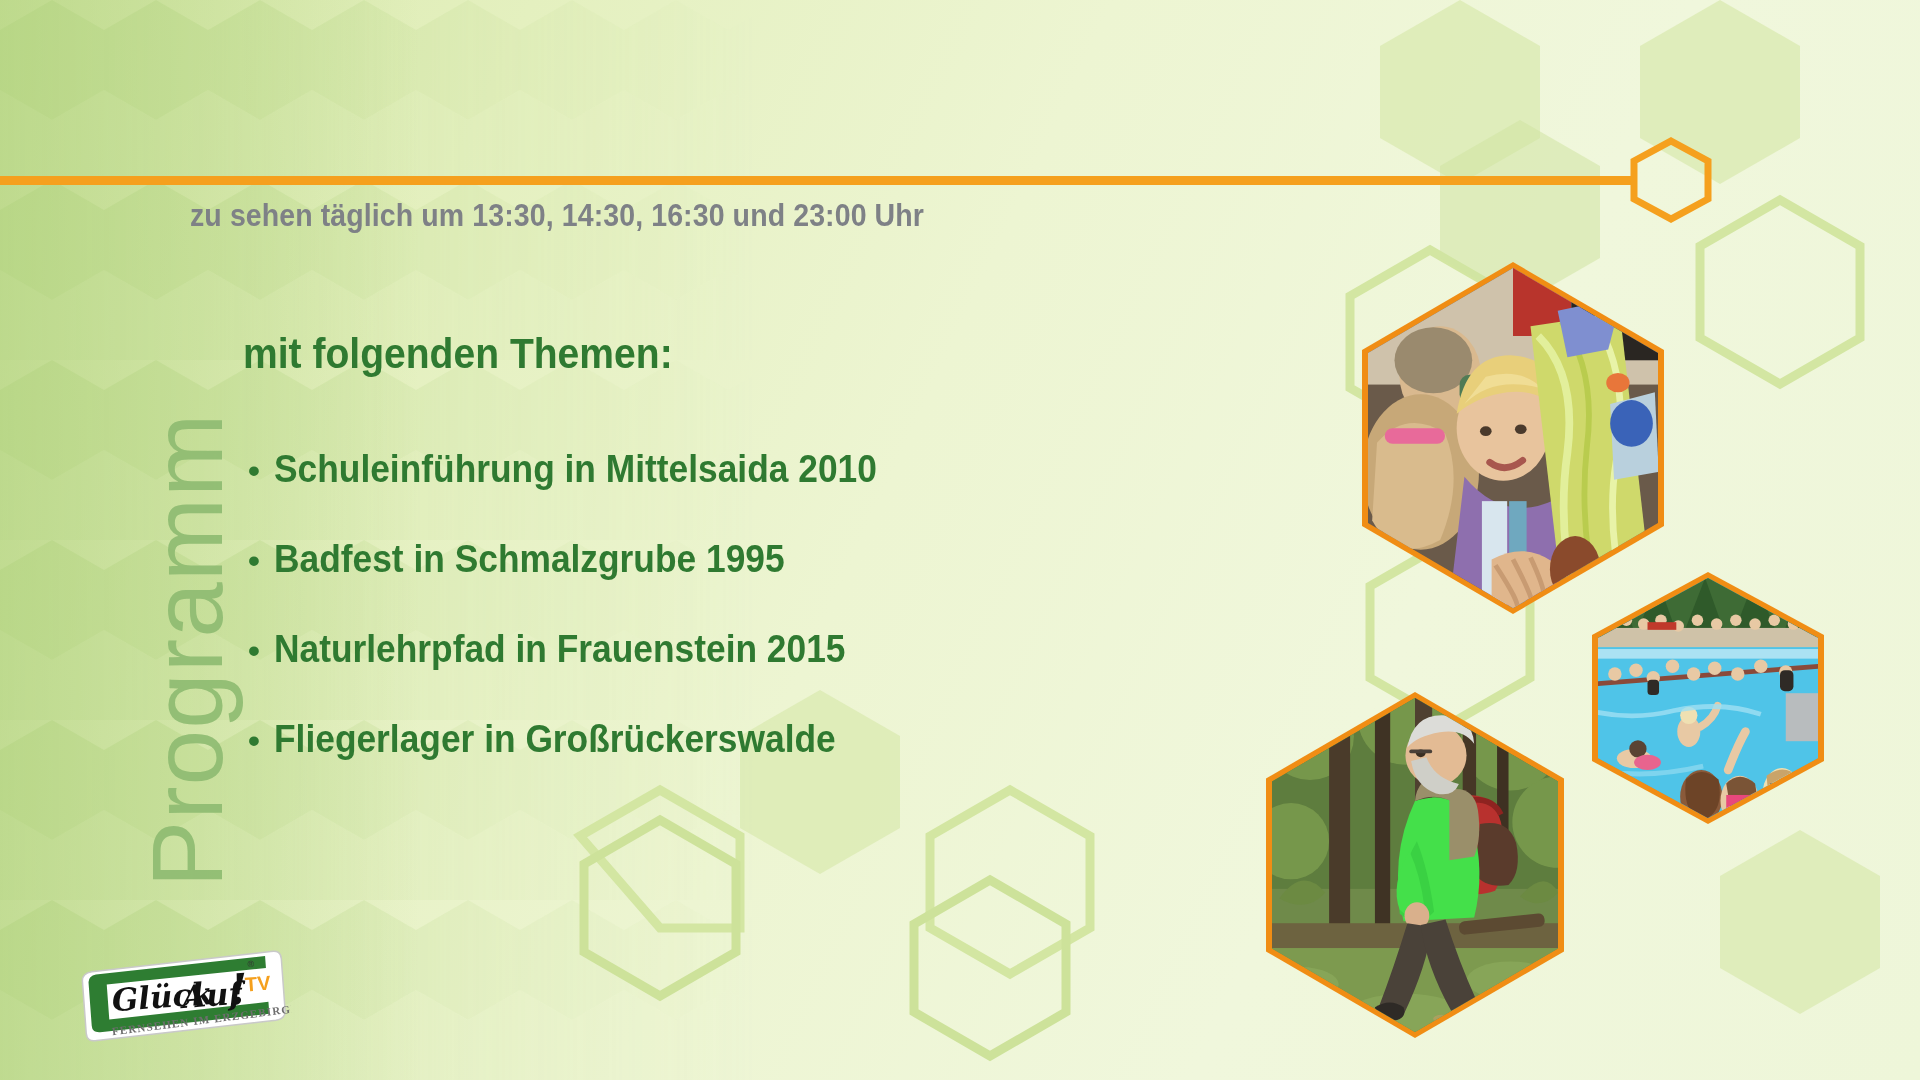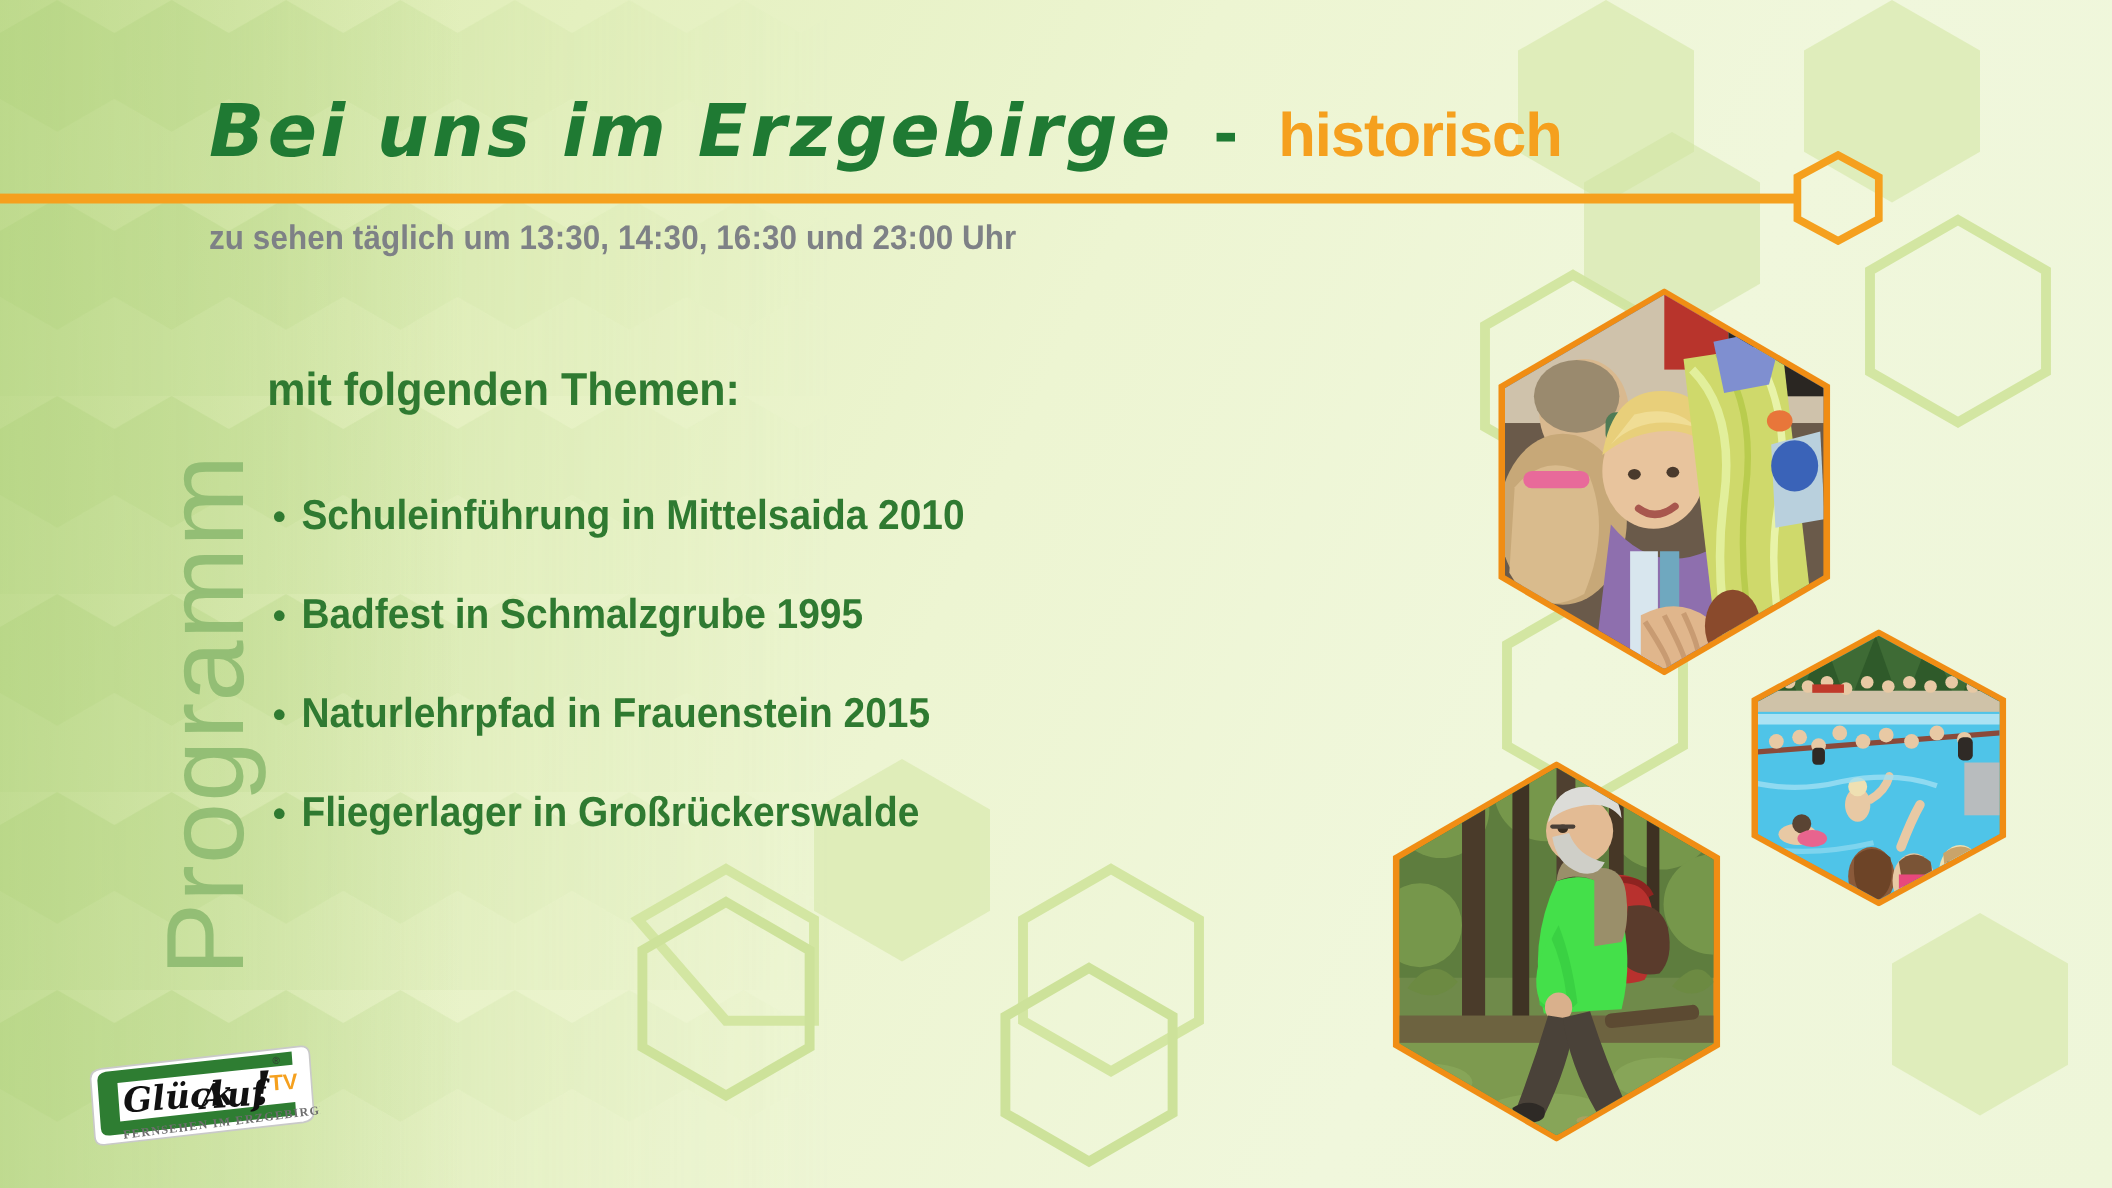--- a/index.html
+++ b/index.html
@@ -221,23 +221,20 @@
     <g fill="#cfe4a3" fill-opacity="0.55">
       <polygon points="1520,120 1600,166 1600,258 1520,304 1440,258 1440,166"></polygon>
     </g>
   </svg>
 
   <div class="rule"></div>
   <svg class="rule-hex" viewBox="0 0 86 86">
     <polygon points="43,4 80,24 80,62 43,82 6,62 6,24" fill="none" stroke="#f5a01e" stroke-width="7"></polygon>
   </svg>
 
-  <div class="title">
-    <span class="t-main">Bei uns im Erzgebirge</span><span class="t-dash">&nbsp;&nbsp;-&nbsp;&nbsp;</span><span class="t-accent">historisch</span>
-  </div>
 
   <div class="subtitle">zu sehen täglich um 13:30, 14:30, 16:30 und 23:00 Uhr</div>
 
   <div class="programm">Programm</div>
 
   <div class="lead">mit folgenden Themen:</div>
 
   <ul class="bullets">
     <li>
       <span class="dot">•</span>

